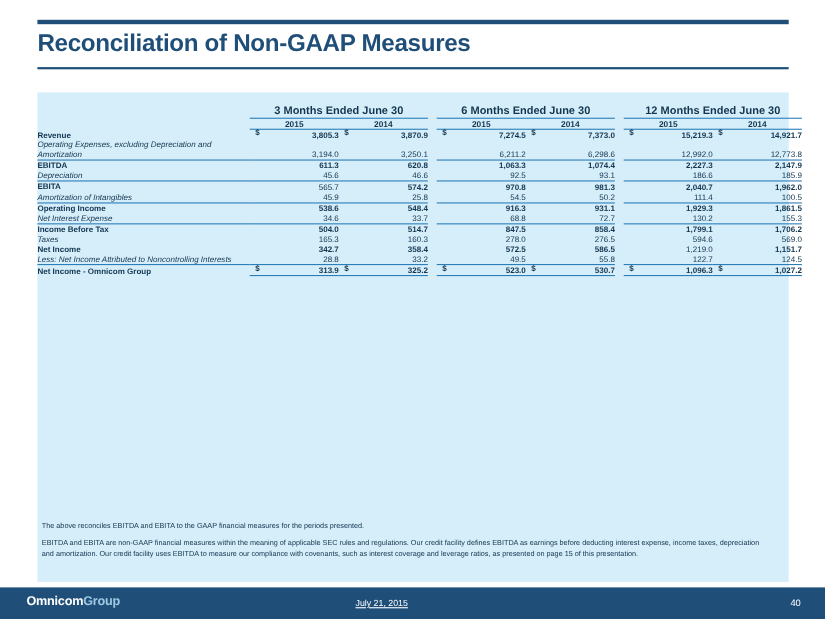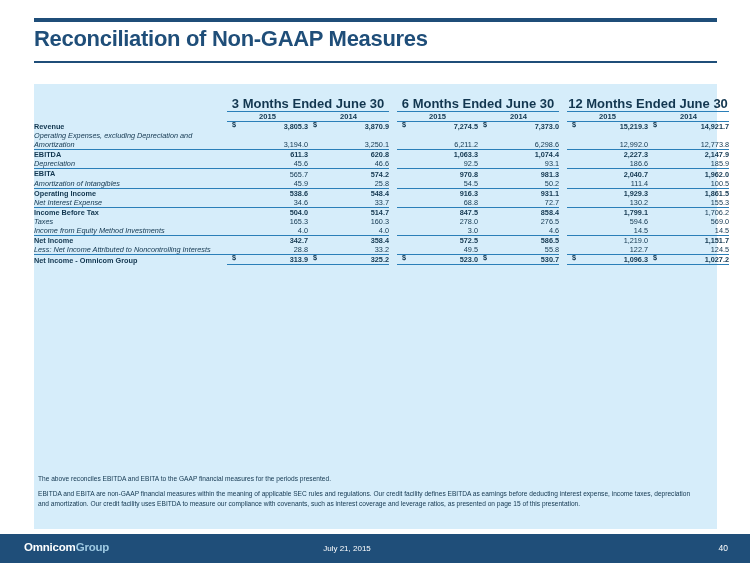--- a/index.html
+++ b/index.html
@@ -71,21 +71,21 @@
   .tbl td, .tbl th {
     padding: 0;
     vertical-align: bottom;
   }
   .col-label { width: 193px; }
   .col-num { width: 81px; }
   .col-gap { width: 8px; }
 
   .grp-head {
     text-align: center;
-    font-size: 13px;
+    font-size: 10px;
     font-weight: bold;
     color: #12364f;
     padding-bottom: 3px;
     border-bottom: 1.4px solid #2b7fb8;
   }
   .yr-head {
     text-align: center;
     font-size: 7.6px;
     font-weight: bold;
     color: #12364f;
@@ -165,20 +165,21 @@
   }
   .footer-logo .light { color: #9ec9e2; font-weight: bold; }
   .footer-date {
     position: absolute;
     left: 0;
     top: 544px;
     width: 694px;
     text-align: center;
     font-size: 8px;
     color: #ffffff;
+    text-decoration: underline;
   }
   .footer-page {
     position: absolute;
     right: 22px;
     top: 543px;
     font-size: 8.5px;
     color: #ffffff;
   }
 </style>
 </head>
@@ -316,43 +317,32 @@
         </tr>
         <tr>
           <td class="row-label bold">Income Before Tax</td>
           <td class="num bold" style="font-weight: bold;"><span>504.0</span></td>
           <td class="num bold" style="font-weight: bold;"><span>514.7</span></td>
           <td></td>
           <td class="num bold" style="font-weight: bold;"><span>847.5</span></td>
           <td class="num bold" style="font-weight: bold;"><span>858.4</span></td>
           <td></td>
           <td class="num bold" style="font-weight: bold;"><span>1,799.1</span></td>
-          <td class="num bold" style="font-weight: normal;"><span>1,706.2</span></td>
+          <td class="num bold" style="font-weight: bold;"><span>1,706.2</span></td>
         </tr>
         <tr>
           <td class="row-label ital">Taxes</td>
           <td class="num"><span>165.3</span></td>
           <td class="num"><span>160.3</span></td>
           <td></td>
           <td class="num"><span>278.0</span></td>
           <td class="num"><span>276.5</span></td>
           <td></td>
           <td class="num"><span>594.6</span></td>
           <td class="num"><span>569.0</span></td>
-        </tr>
-        <tr class="underline-thin">
-          <td class="row-label ital">Income from Equity Method Investments</td>
-          <td class="num"><span>4.0</span></td>
-          <td class="num"><span>4.0</span></td>
-          <td></td>
-          <td class="num"><span>3.0</span></td>
-          <td class="num"><span>4.6</span></td>
-          <td></td>
-          <td class="num"><span>14.5</span></td>
-          <td class="num"><span>14.5</span></td>
         </tr>
         <tr>
           <td class="row-label bold">Net Income</td>
           <td class="num bold" style="font-weight: bold; text-align: right;"><span>342.7</span></td>
           <td class="num bold" style="font-weight: bold;"><span>358.4</span></td>
           <td></td>
           <td class="num bold" style="font-weight: bold;"><span>572.5</span></td>
           <td class="num bold" style="font-weight: bold;"><span>586.5</span></td>
           <td></td>
           <td class="num bold" style="font-weight: normal;"><span>1,219.0</span></td>

